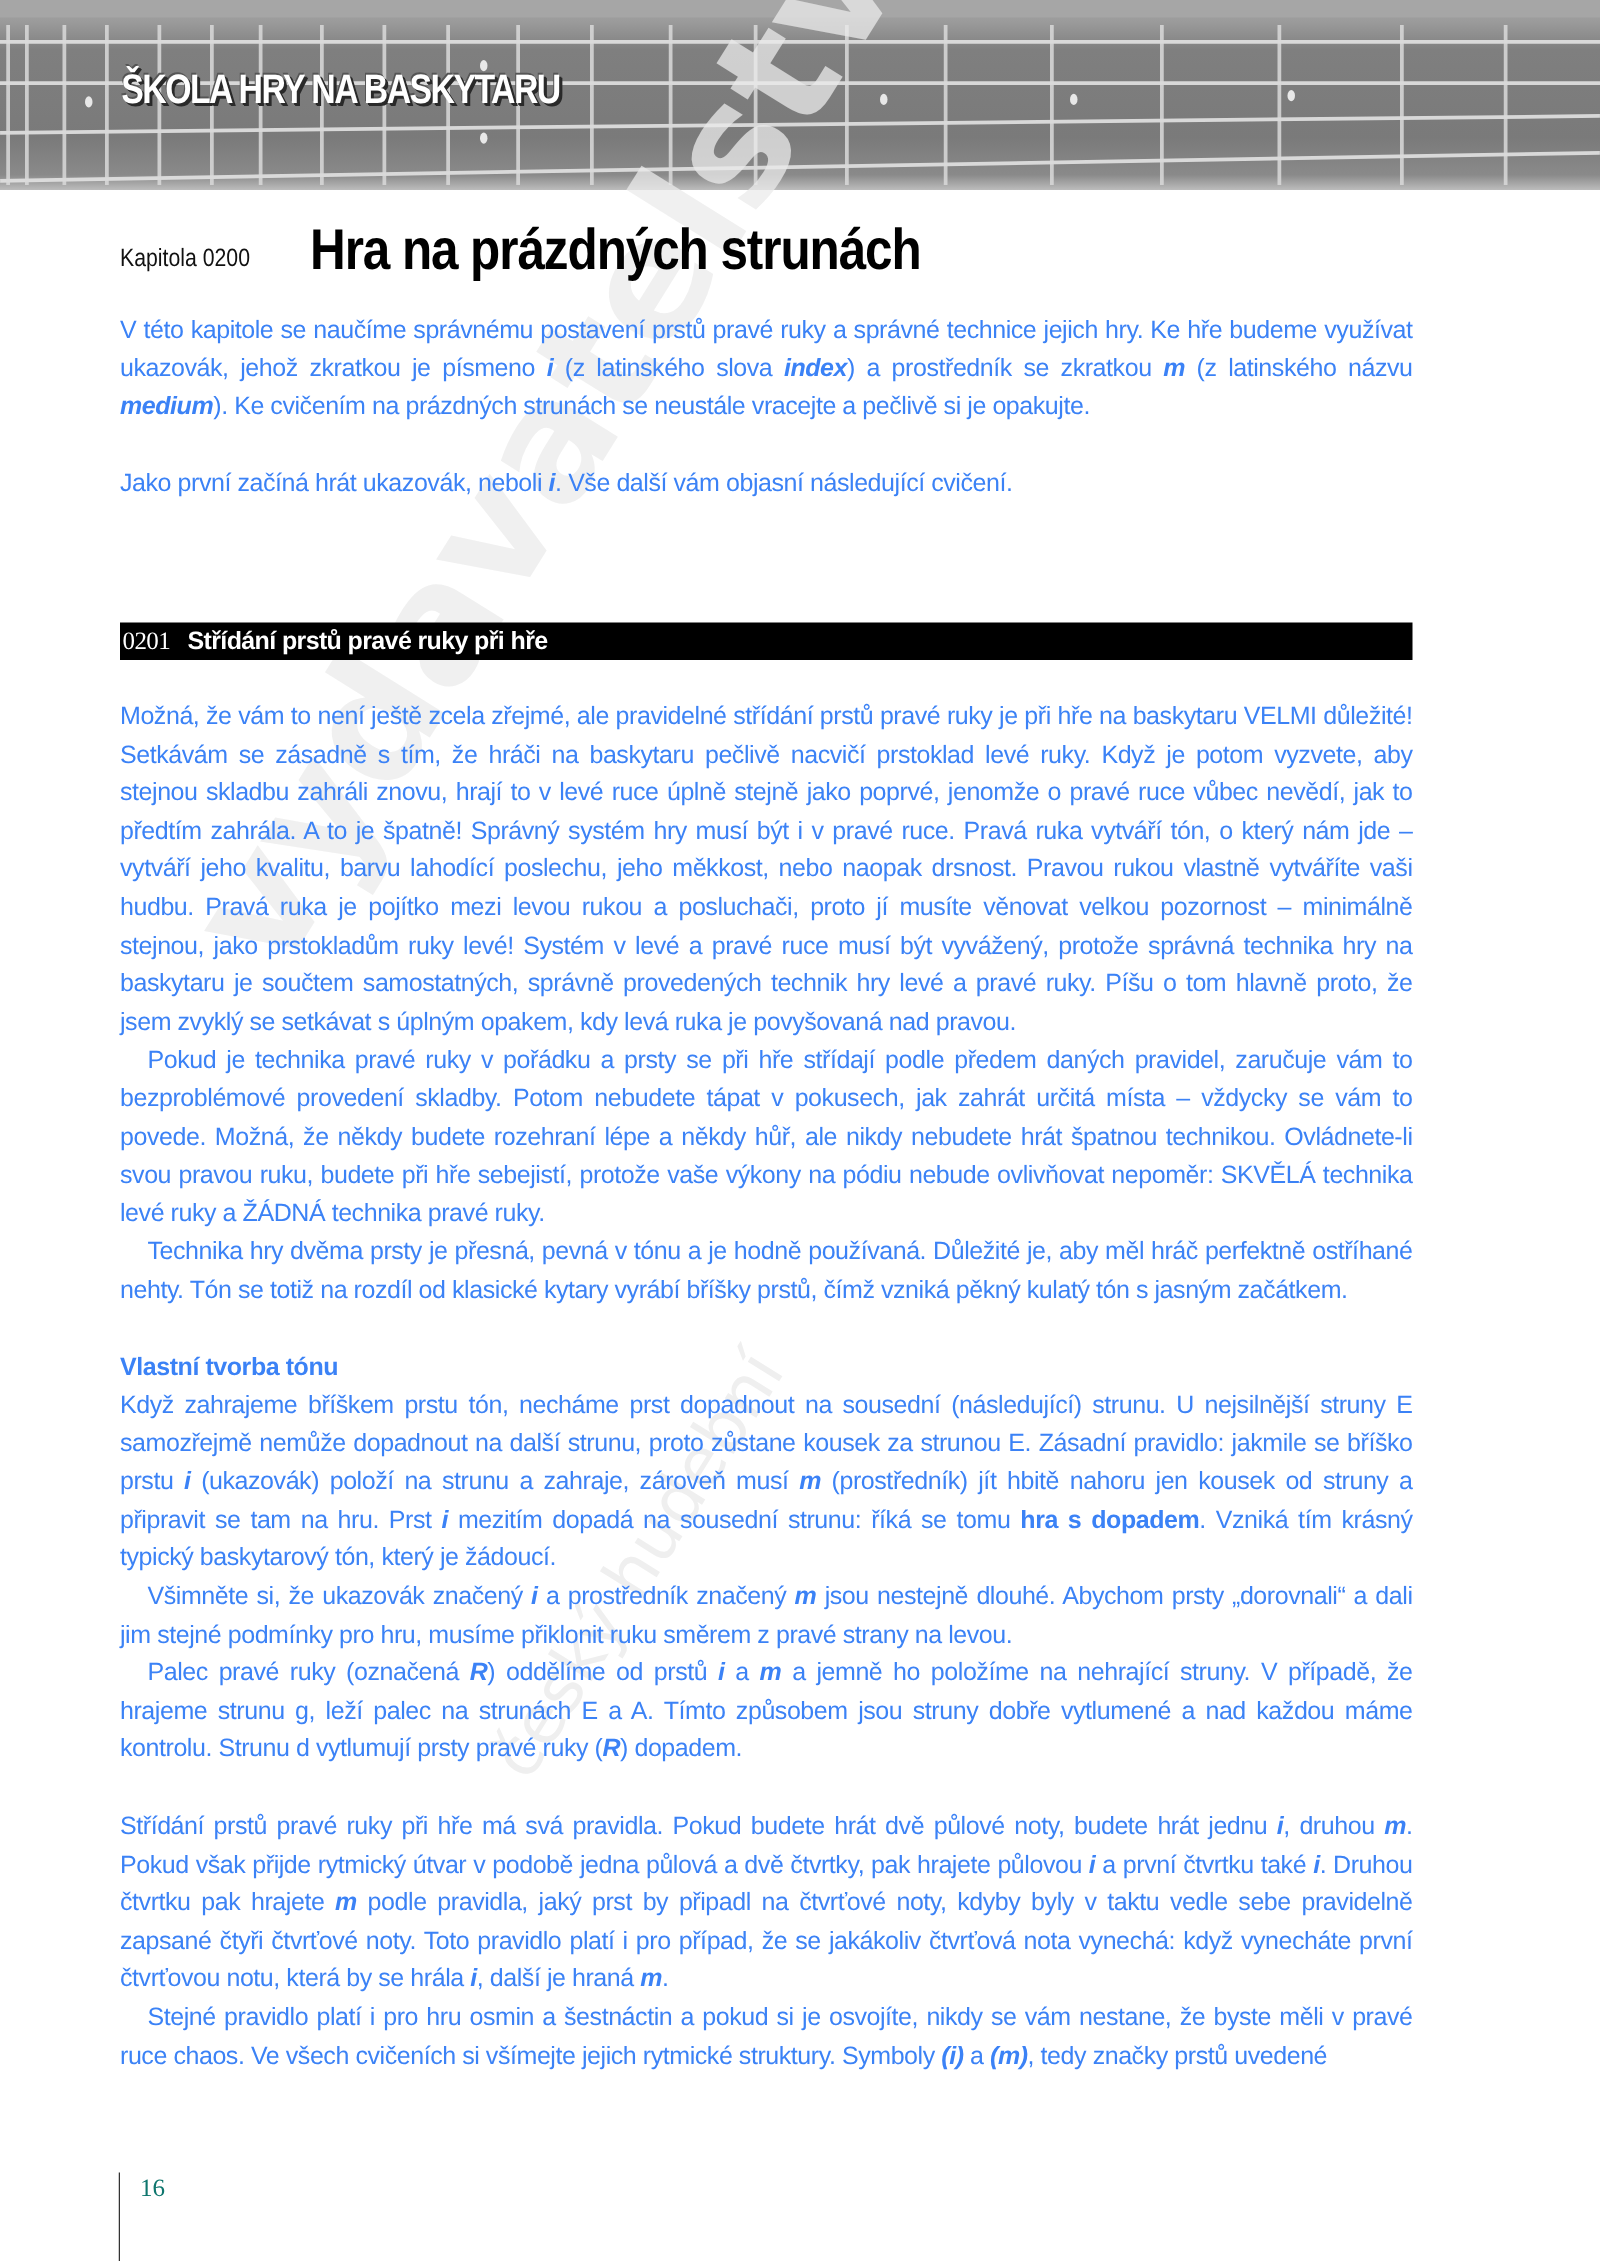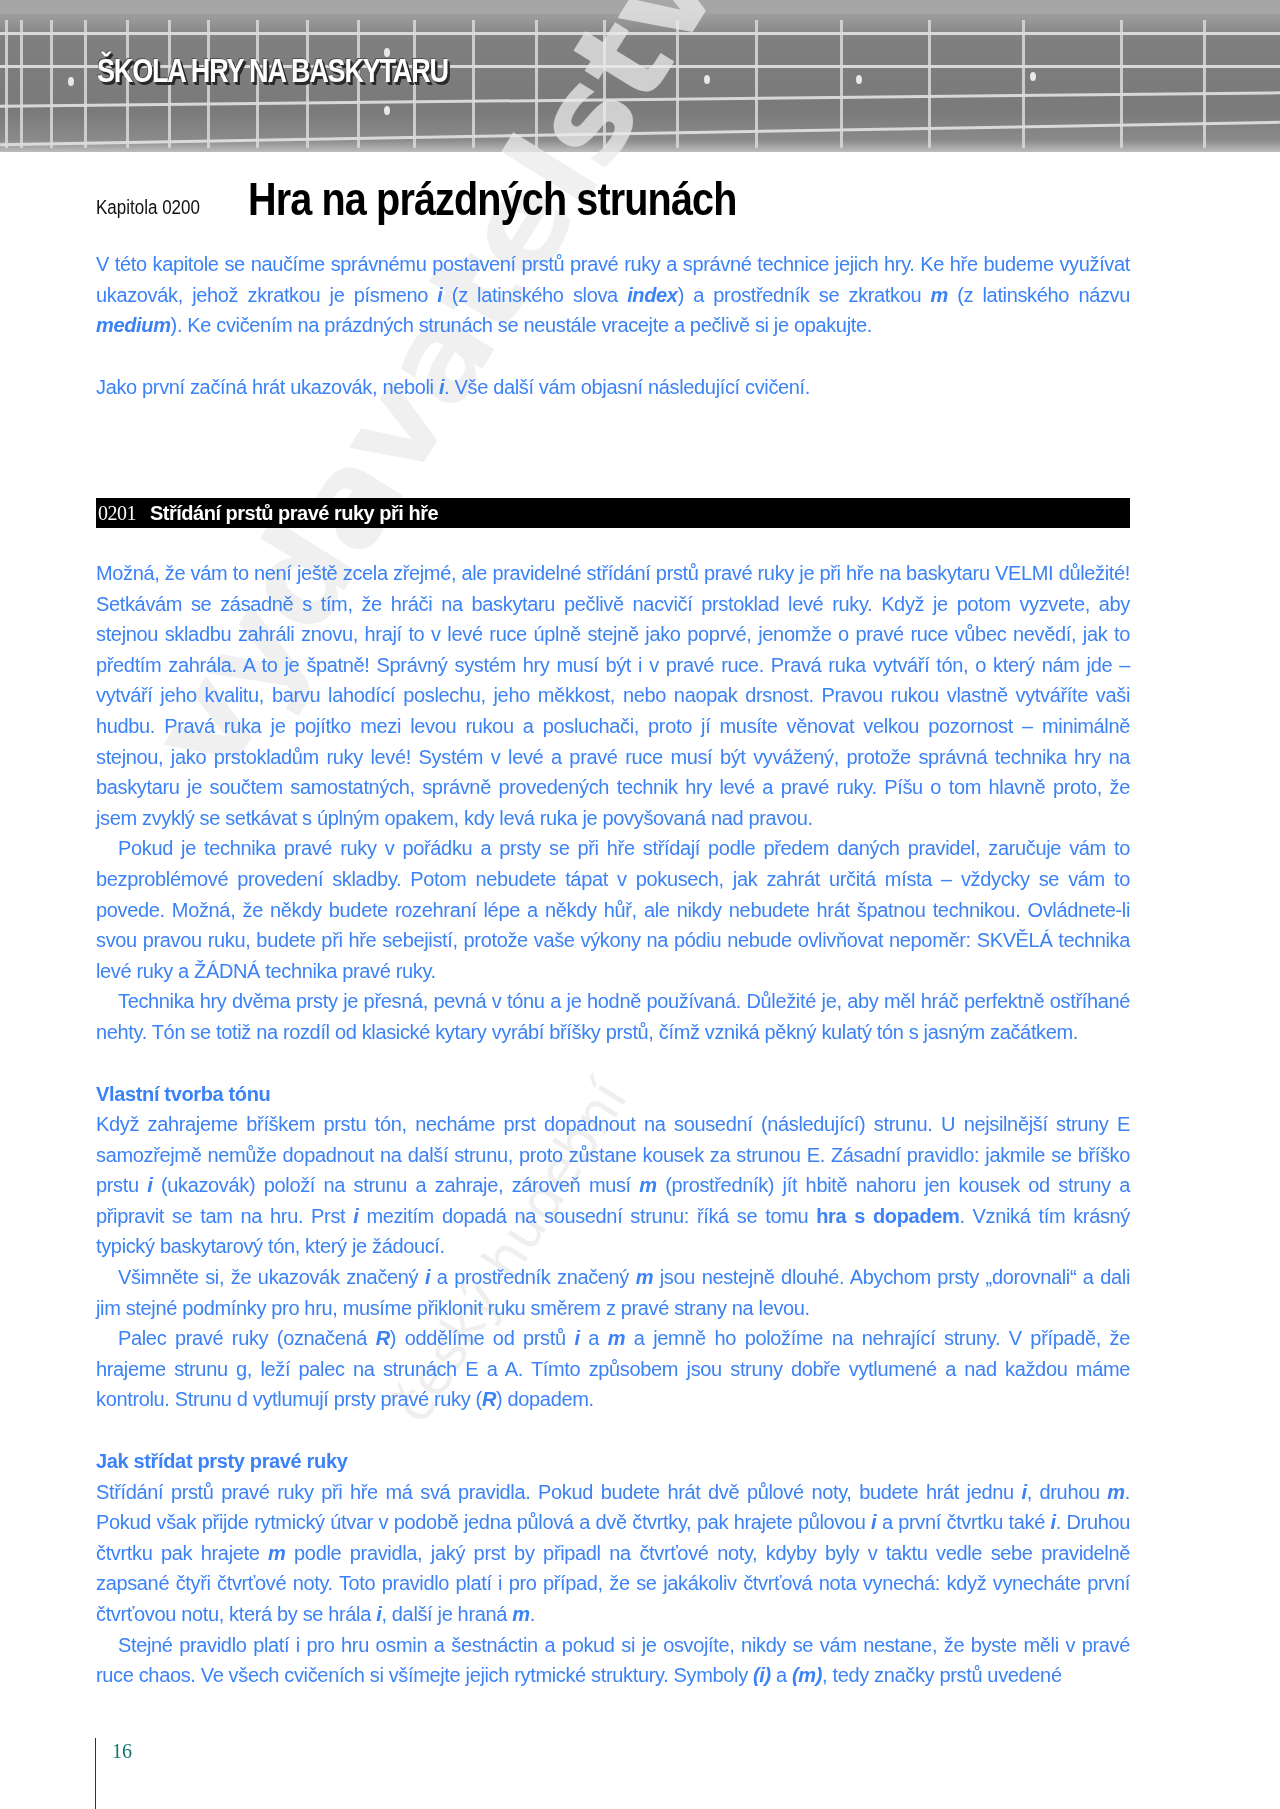--- a/index.html
+++ b/index.html
@@ -133,19 +133,18 @@
   <p class="indent">Pokud je technika pravé ruky v pořádku a prsty se při hře střídají podle předem daných pravidel, zaručuje vám to bezproblémové provedení skladby. Potom nebudete tápat v pokusech, jak zahrát určitá místa – vždycky se vám to povede. Možná, že někdy budete rozehraní lépe a někdy hůř, ale nikdy nebudete hrát špatnou technikou. Ovládnete-li svou pravou ruku, budete při hře sebejistí, protože vaše výkony na pódiu nebude ovlivňovat nepoměr: SKVĚLÁ technika levé ruky a ŽÁDNÁ technika pravé ruky.</p>
   <p class="indent">Technika hry dvěma prsty je přesná, pevná v tónu a je hodně používaná. Důležité je, aby měl hráč perfektně ostříhané nehty. Tón se totiž na rozdíl od klasické kytary vyrábí bříšky prstů, čímž vzniká pěkný kulatý tón s jasným začátkem.</p>
   <div class="gap"></div>
 
   <p class="subhead">Vlastní tvorba tónu</p>
   <p><span>Když zahrajeme bříškem prstu tón, necháme prst dopadnout na sousední (následující) strunu. U nejsilnější struny E samozřejmě nemůže dopadnout na další strunu, proto zůstane kousek za strunou E. Zásadní pravidlo: jakmile se bříško prstu </span><b class="bi">i</b><span> (ukazovák) položí na strunu a zahraje, zároveň musí </span><b class="bi">m</b><span> (prostředník) jít hbitě nahoru jen kousek od struny a připravit se tam na hru. Prst </span><b class="bi">i</b><span> mezitím dopadá na sousední strunu: říká se tomu </span><b>hra s dopadem</b><span>. Vzniká tím krásný typický baskytarový tón, který je žádoucí.</span></p>
   <p class="indent"><span>Všimněte si, že ukazovák značený </span><b class="bi">i</b><span> a prostředník značený </span><b class="bi">m</b><span> jsou nestejně dlouhé. Abychom prsty „dorovnali“ a dali jim stejné podmínky pro hru, musíme přiklonit ruku směrem z pravé strany na levou.</span></p>
   <p class="indent"><span>Palec pravé ruky (označená </span><b class="bi">R</b><span>) oddělíme od prstů </span><b class="bi">i</b><span> a </span><b class="bi">m</b><span> a jemně ho položíme na nehrající struny. V případě, že hrajeme strunu g, leží palec na strunách E a A. Tímto způsobem jsou struny dobře vytlumené a nad každou máme kontrolu. Strunu d vytlumují prsty pravé ruky (</span><b class="bi">R</b><span>) dopadem.</span></p>
   <div class="gap"></div>
 
-  <p class="subhead">Jak střídat prsty pravé ruky</p>
   <p><span>Střídání prstů pravé ruky při hře má svá pravidla. Pokud budete hrát dvě půlové noty, budete hrát jednu </span><b class="bi">i</b><span>, druhou </span><b class="bi">m</b><span>. Pokud však přijde rytmický útvar v podobě jedna půlová a dvě čtvrtky, pak hrajete půlovou </span><b class="bi">i</b><span> a první čtvrtku také </span><b class="bi">i</b><span>. Druhou čtvrtku pak hrajete </span><b class="bi">m</b><span> podle pravidla, jaký prst by připadl na čtvrťové noty, kdyby byly v taktu vedle sebe pravidelně zapsané čtyři čtvrťové noty. Toto pravidlo platí i pro případ, že se jakákoliv čtvrťová nota vynechá: když vynecháte první čtvrťovou notu, která by se hrála </span><b class="bi">i</b><span>, další je hraná </span><b class="bi">m</b><span>.</span></p>
   <p class="indent"><span>Stejné pravidlo platí i pro hru osmin a šestnáctin a pokud si je osvojíte, nikdy se vám nestane, že byste měli v pravé ruce chaos. Ve všech cvičeních si všímejte jejich rytmické struktury. Symboly </span><b class="bi">(i)</b><span> a </span><b class="bi">(m)</b><span>, tedy značky prstů uvedené</span></p>
 </div>
 
 <div class="page-rule"></div>
 <div class="page-num">16</div>
 
 </body></html>

